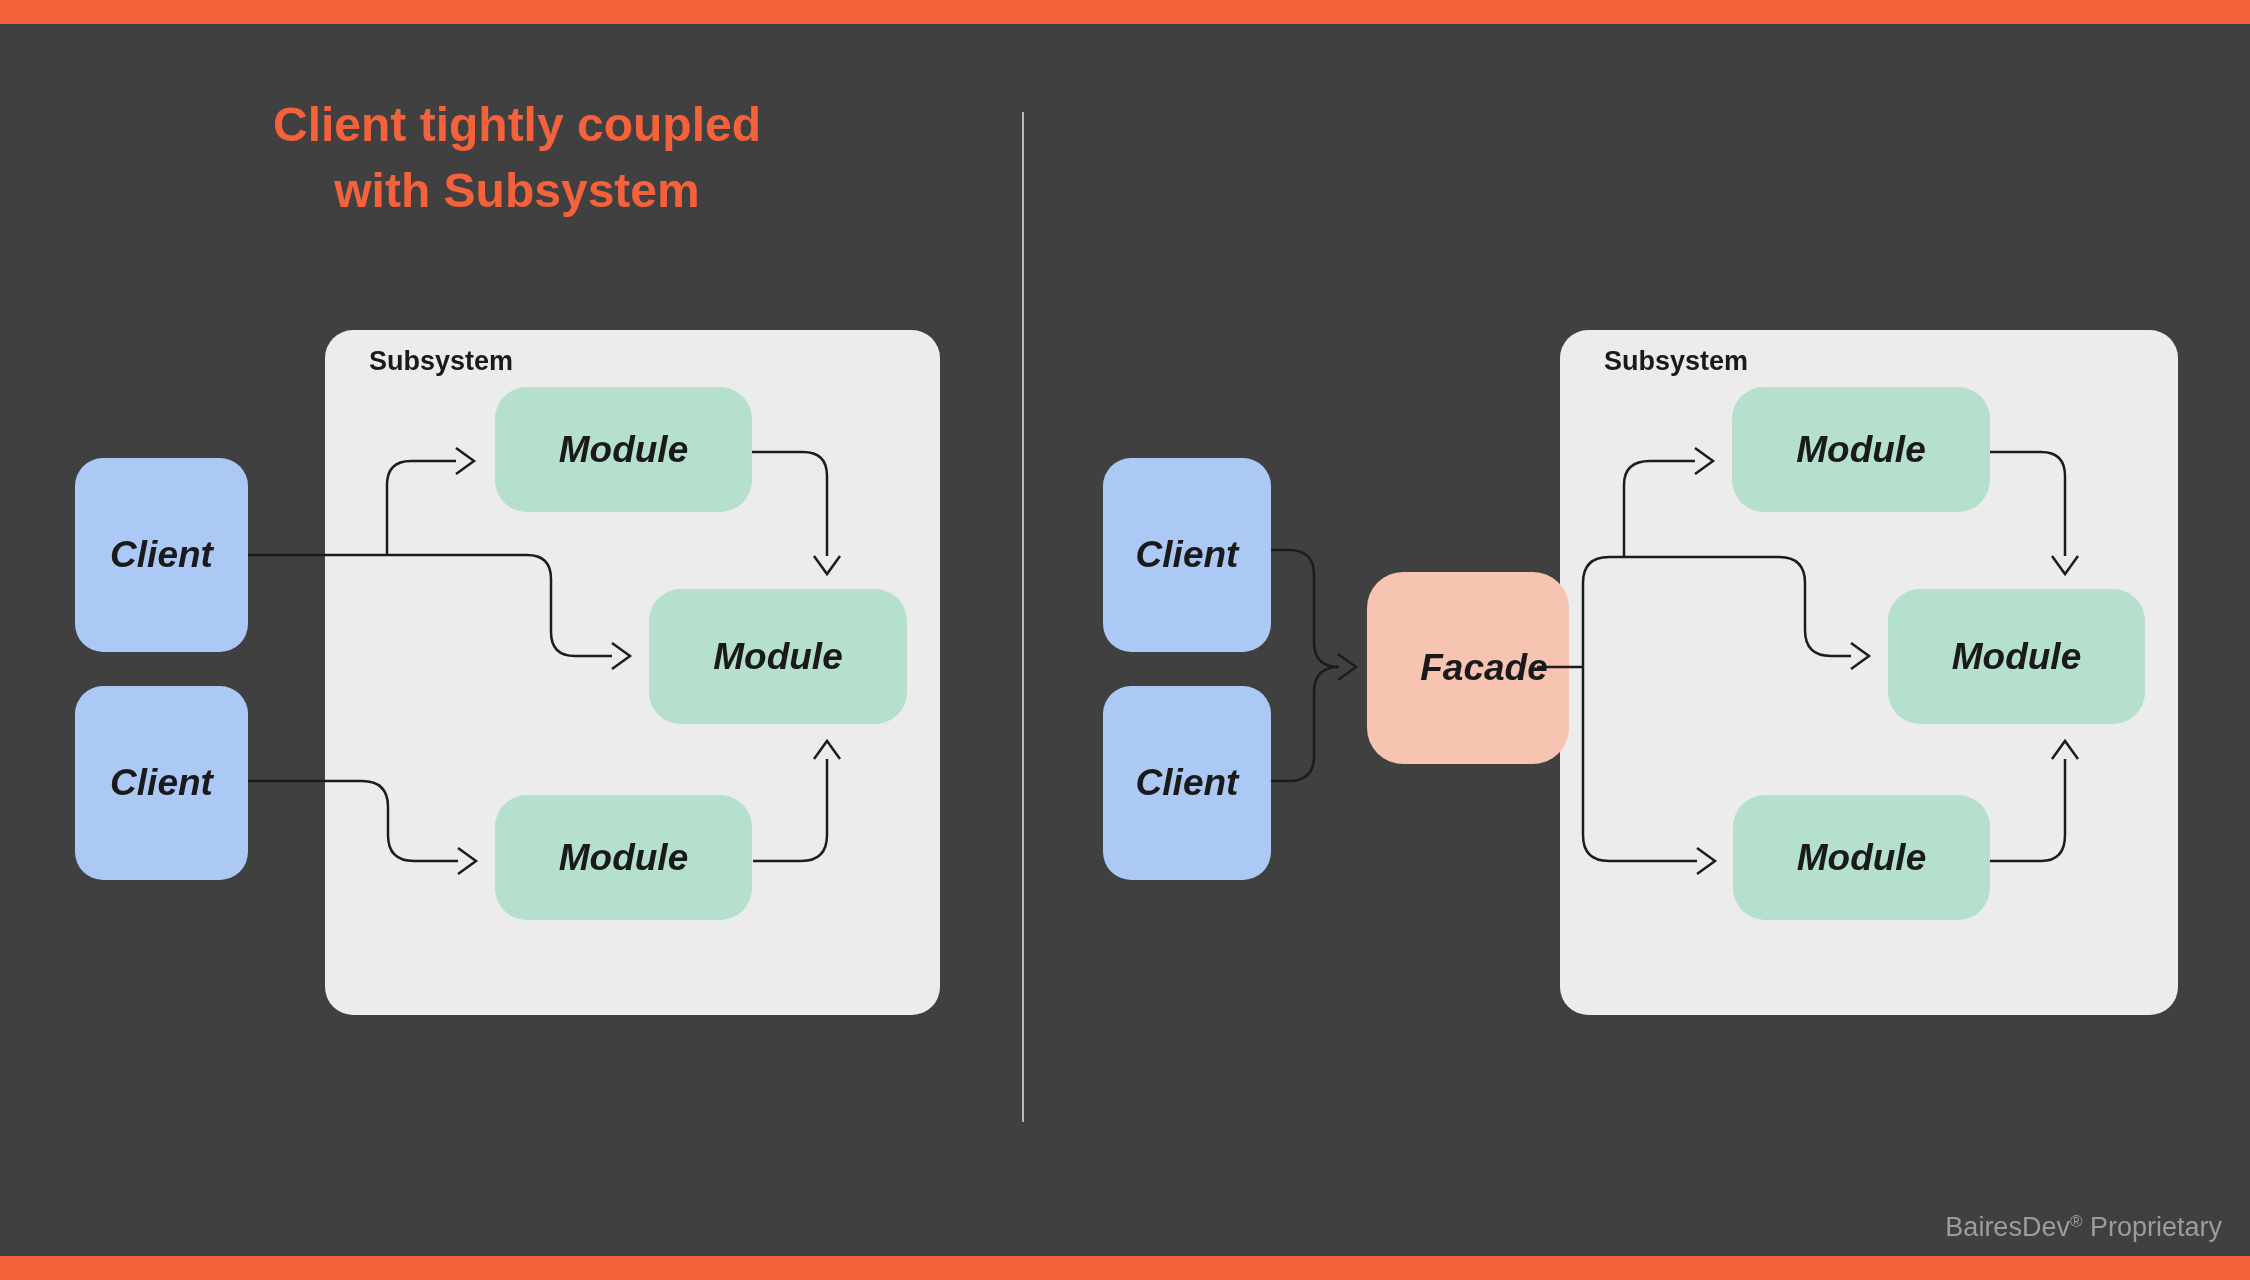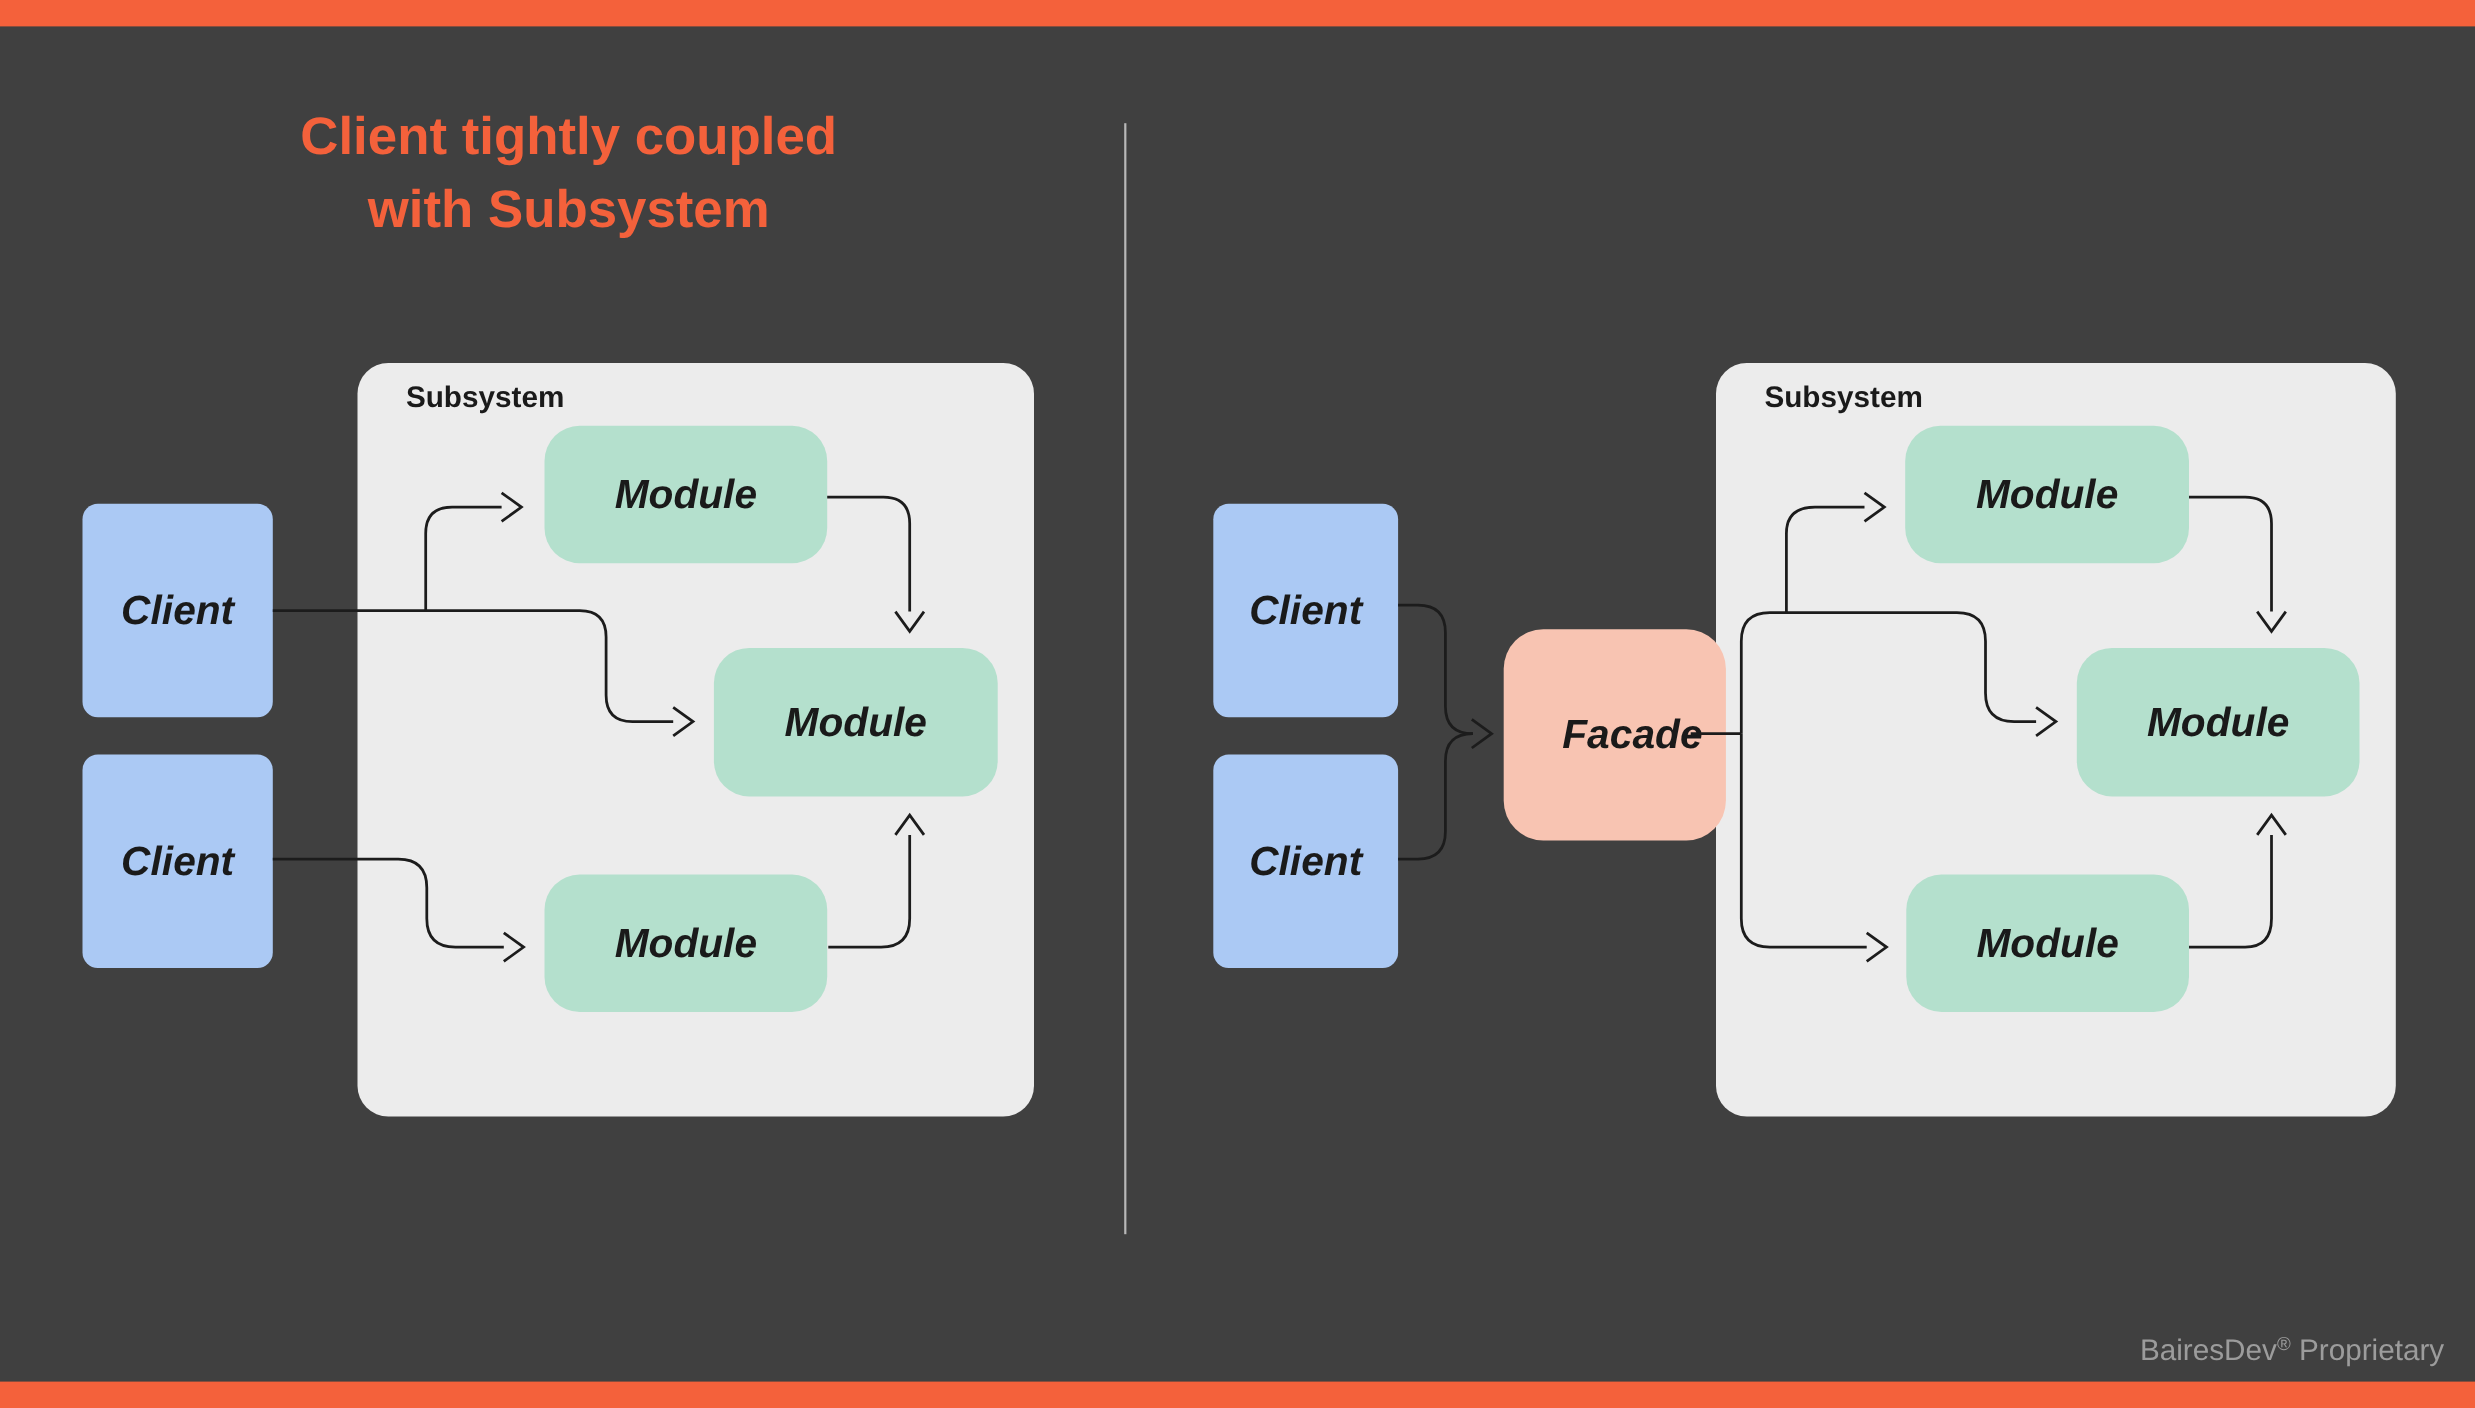--- a/index.html
+++ b/index.html
@@ -17,21 +17,21 @@
          line-height:66px;text-align:center;letter-spacing:0;}
   #title-left{left:117px;top:92px;width:800px;}
   #title-right{left:1250px;top:121px;width:800px;}
   .subsystem{position:absolute;background:var(--subsystem-gray);border-radius:28px;}
   #subsystem-left{left:325px;top:330px;width:615px;height:685px;}
   #subsystem-right{left:1560px;top:330px;width:618px;height:685px;}
   .subsystem-label{position:absolute;left:28px;top:16px;font-size:27px;font-weight:700;
                    color:var(--text-black);margin-left:16px;}
   .node{position:absolute;display:flex;align-items:center;justify-content:center;
         color:var(--text-black);font-size:37px;font-weight:600;font-style:italic;}
-  .client{background:var(--client-blue);border-radius:14px;}
+  .client{background:var(--client-blue);border-radius:28px;}
   .module{background:var(--module-green);border-radius:32px;}
   .facade{background:var(--facade-salmon);border-radius:36px;}
   #client-1-left {left:75px; top:458px;width:173px;height:194px;}
   #client-2-left {left:75px; top:686px;width:173px;height:194px;}
   #module-top-left{left:495px;top:387px;width:257px;height:125px;}
   #module-mid-left{left:649px;top:589px;width:258px;height:135px;}
   #module-bot-left{left:495px;top:795px;width:257px;height:125px;}
   #client-1-right{left:1103px;top:458px;width:168px;height:194px;}
   #client-2-right{left:1103px;top:686px;width:168px;height:194px;}
   #facade-box    {left:1367px;top:572px;width:170px;height:192px;padding-left:32px;}

